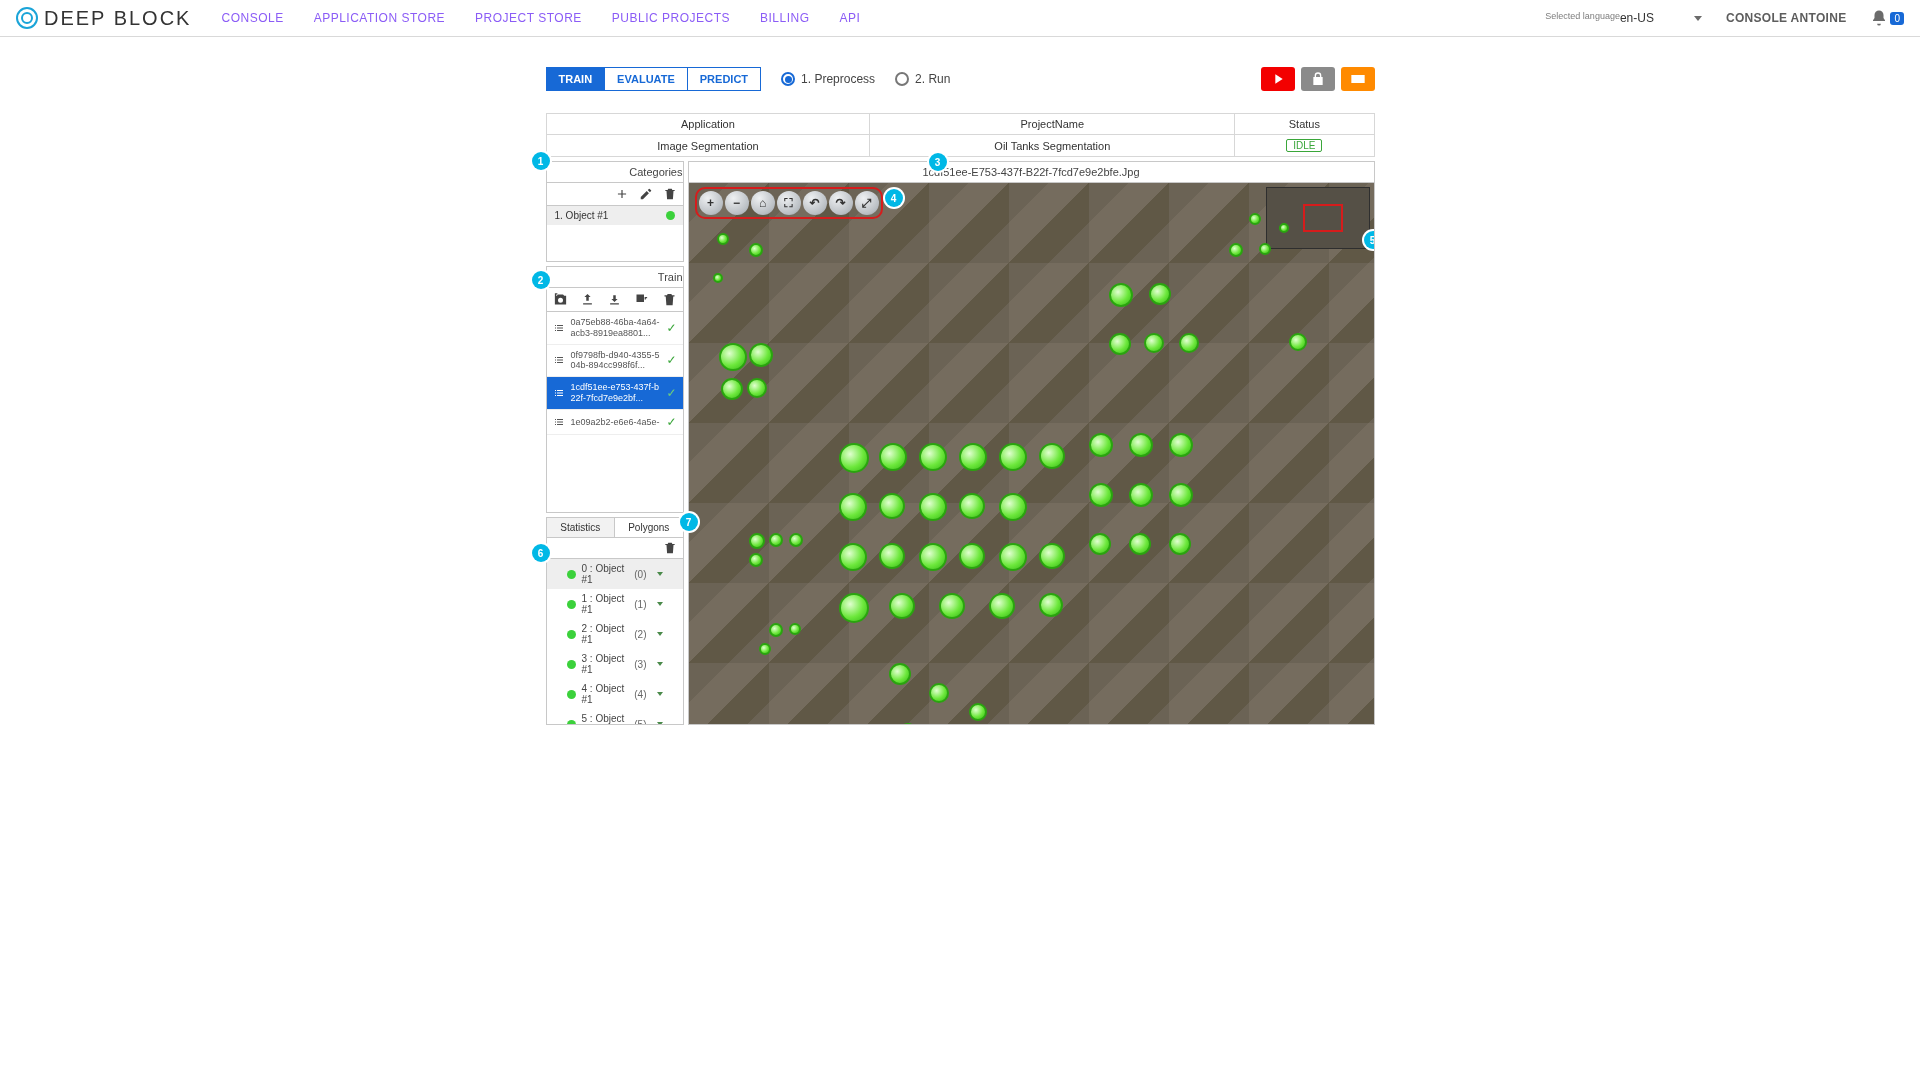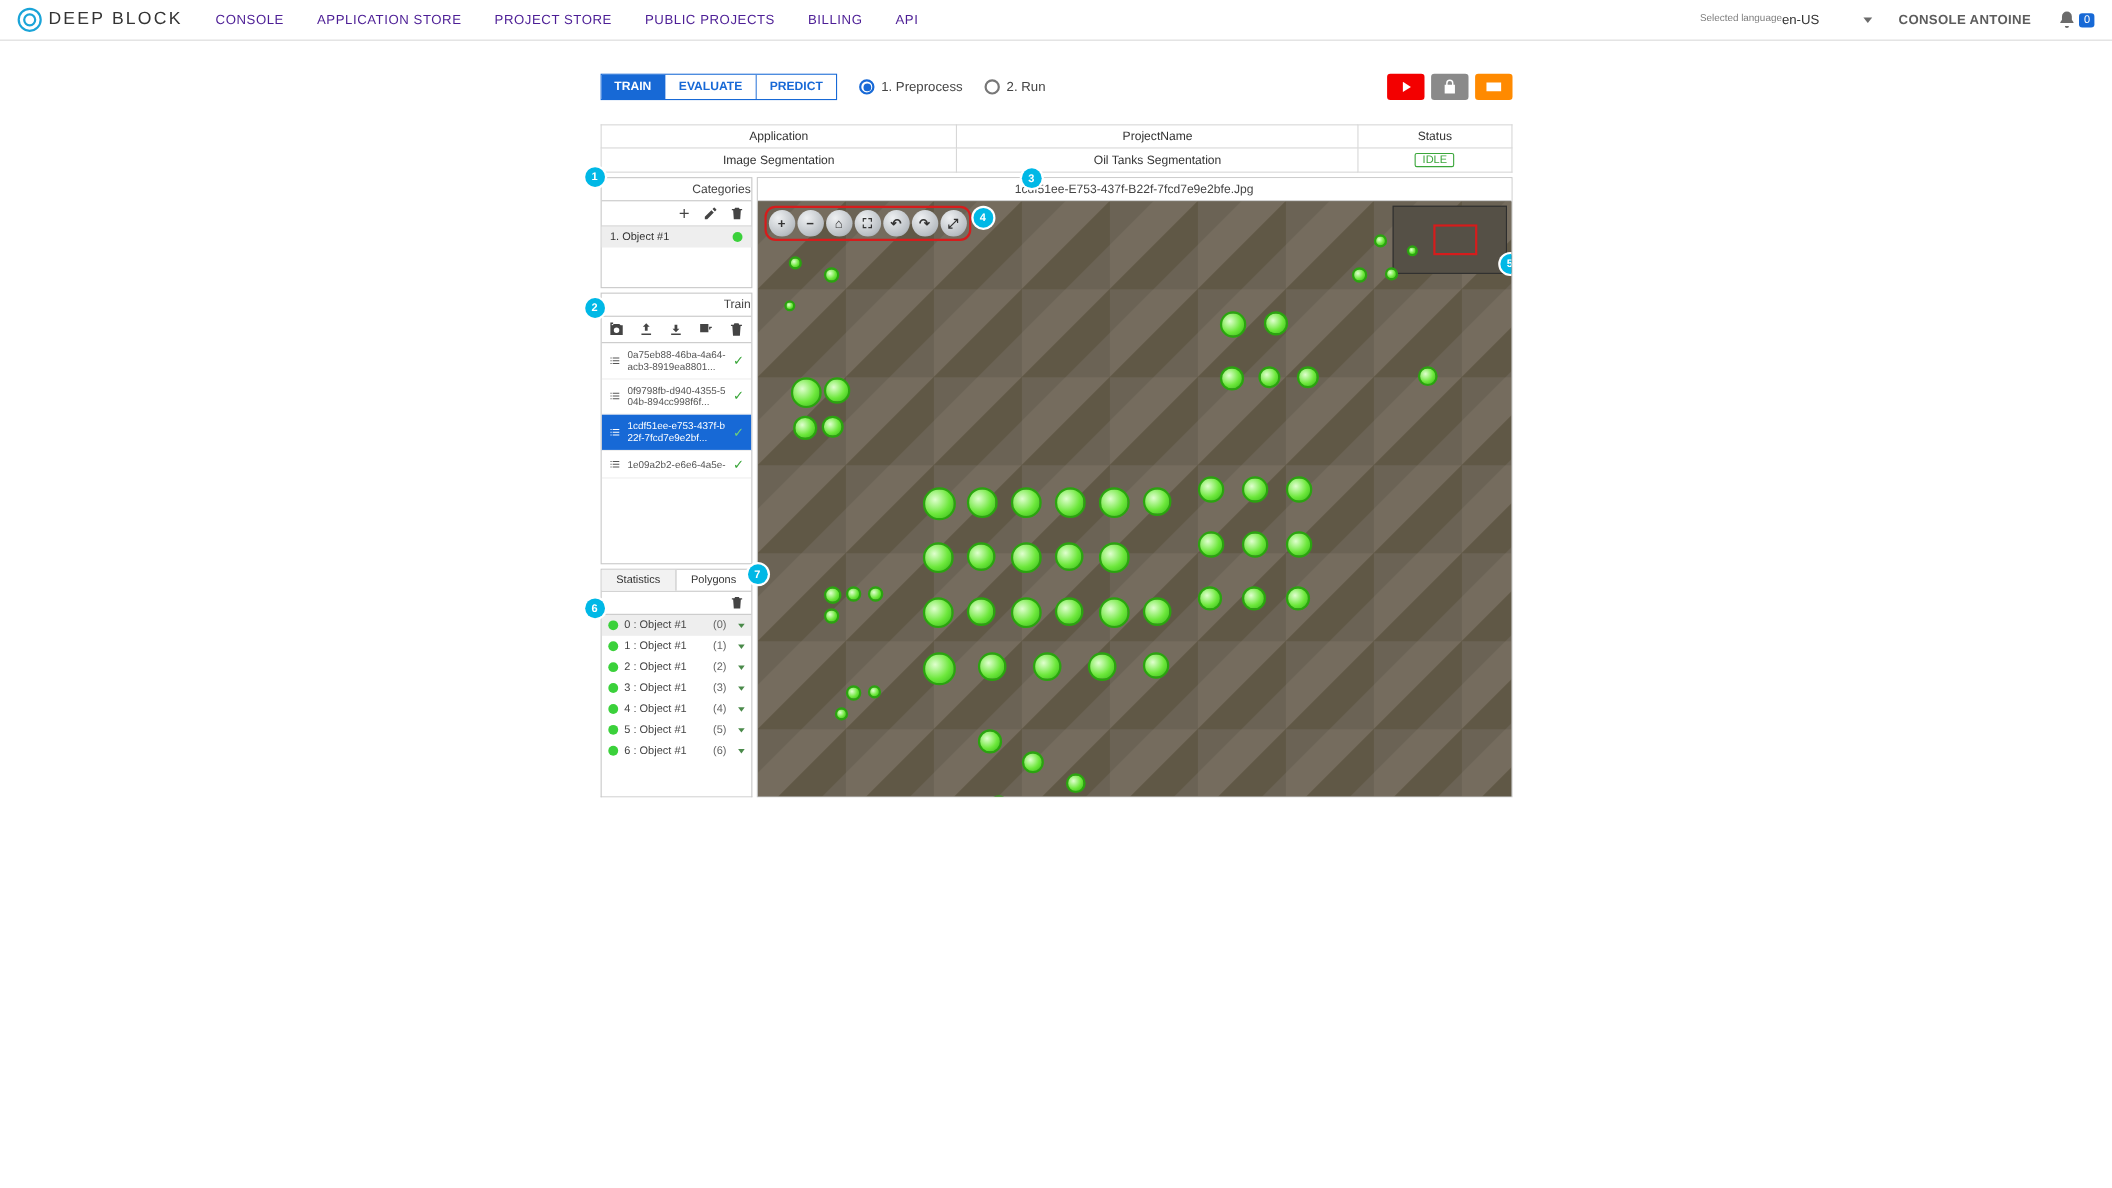--- a/index.html
+++ b/index.html
@@ -3,23 +3,23 @@
 <meta charset="utf-8">
 <style>
 * { margin:0; padding:0; box-sizing:border-box; font-family: Arial, Helvetica, sans-serif; }
 body { background:#fff; color:#333; font-size:12px; }
 
 
 .topnav { height:37px; background:#fff; border-bottom:1px solid #d9d9d9; display:flex; align-items:center; padding:0 16px; }
 .logo { display:flex; align-items:center; gap:6px; margin-right:30px; }
 .logo-mark { width:22px; height:22px; border:2px solid #1aa4d8; border-radius:50%; position:relative; }
 .logo-mark::before { content:""; position:absolute; inset:3px; border:2px solid #1aa4d8; border-radius:50%; }
-.logo-text { font-size:16px; letter-spacing:2px; color:#333; font-weight:500; }
+.logo-text { font-size:20px; letter-spacing:2px; color:#333; font-weight:500; }
 .nav-links { display:flex; gap:30px; }
-.nav-link { color:#4c1d95; font-size:12px; letter-spacing:0.5px; cursor:pointer; }
+.nav-link { color:#8b5cf6; font-size:12px; letter-spacing:0.5px; cursor:pointer; }
 .nav-right { margin-left:auto; display:flex; align-items:center; gap:24px; }
 .lang-block { display:flex; flex-direction:row; font-size:9px; color:#7d7d7d; }
 .lang-sel { display:flex; align-items:center; gap:40px; font-size:12px; color:#333; }
 .chev-down { width:0; height:0; border-left:4px solid transparent; border-right:4px solid transparent; border-top:5px solid #6b6b6b; }
 .username { font-size:12px; color:#5d5d5d; font-weight:600; letter-spacing:0.3px;}
 .bell { position:relative; width:18px; height:18px; }
 .bell svg{ width:18px; height:18px; fill:#6b6b6b; }
 .badge { background:#1769d6; color:#fff; border-radius:3px; font-size:10px; padding:1px 4px; margin-left:2px; }
 
 
@@ -75,21 +75,21 @@
 .train-item.selected .check{ color:#6fd07a; }
 
 .bottom-tabs { display:flex; border:1px solid #c8c8c8; background:#fff; }
 .btab { flex:1; text-align:center; font-size:10px; padding:4px 0; cursor:pointer; }
 .btab.active { background:#f2f2f2; border-right:1px solid #c8c8c8; }
 .poly-panel { border:1px solid #c8c8c8; border-top:none; }
 .poly-tool { display:flex; justify-content:flex-end; padding:3px 6px; border-bottom:1px solid #c8c8c8; }
 .poly-list { height:165px; overflow-y:scroll; }
 .poly-list::-webkit-scrollbar{ width:10px; }
 .poly-list::-webkit-scrollbar-thumb{ background:#b8b8b8; }
-.poly-item { display:flex; align-items:center; gap:6px; padding:4px 6px; font-size:10px; color:#444; }
+.poly-item { display:flex; align-items:center; gap:6px; padding:4px 20px; font-size:10px; color:#444; }
 .poly-item.sel { background:#eeeeee; }
 .poly-item .dot-green{ flex:none; }
 .poly-item .idx { margin-left:auto; color:#666; }
 .poly-item .chev { width:0; height:0; border-left:3px solid transparent; border-right:3px solid transparent; border-top:4px solid #4a8a4a; margin-left:4px; }
 
 
 .viewer { flex:1; border:1px solid #c8c8c8; display:flex; flex-direction:column; }
 .viewer-title { text-align:center; font-size:11px; color:#444; padding:4px 0; border-bottom:1px solid #c8c8c8; background:#fff; }
 .canvas-wrap { position:relative; flex:1; height:590px; background:#5b5648; overflow:hidden; }
 .sat { position:absolute; inset:0; background:

